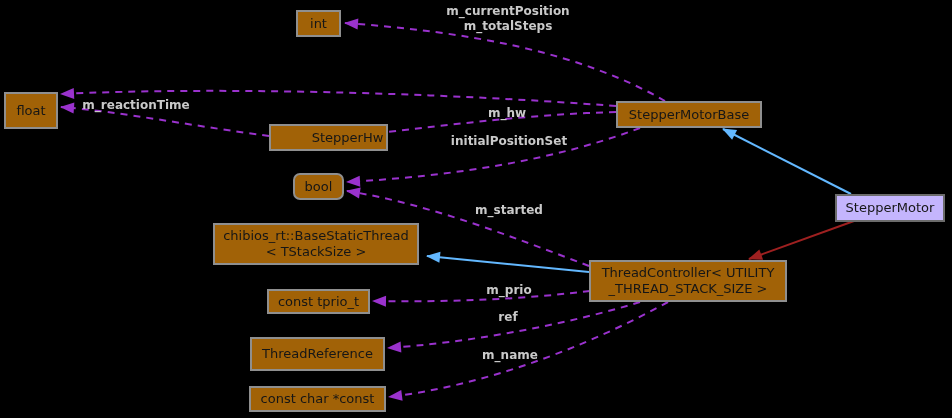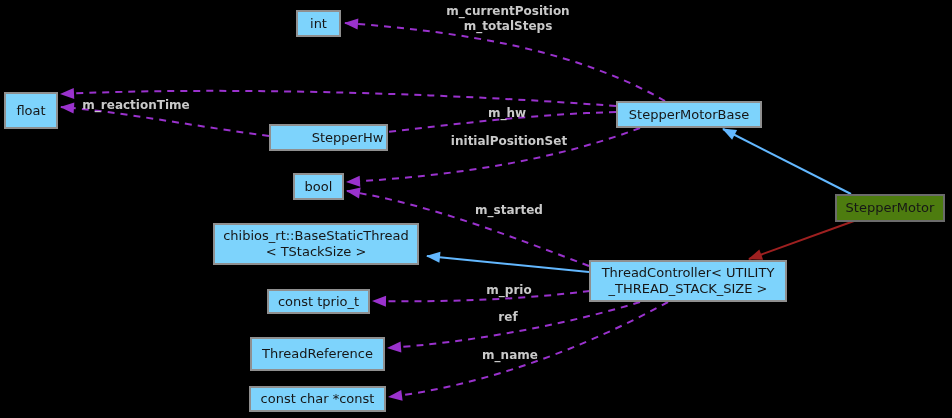--- a/index.html
+++ b/index.html
@@ -7,34 +7,34 @@
     position:relative;
     width:952px;height:418px;
     background:#000;
     font-family:"DejaVu Sans","Liberation Sans",sans-serif;
     overflow:hidden;
   }
   #edges{position:absolute;left:0;top:0;width:952px;height:418px;}
   .node{
     position:absolute;
     box-sizing:border-box;
-    background:#7dd3fc;
+    background:#a16207;
     border:2px solid #8f8f8f;
     color:#161616;
     font-size:13px;
     line-height:16px;
     display:flex;
     flex-direction:column;
     align-items:center;
     justify-content:center;
     text-align:center;
     white-space:nowrap;
   }
   .node.focus{
-    background:#4d7c0f;
+    background:#c4b5fd;
     border-color:#6b6b6b;
   }
   .edge-label{
     position:absolute;
     color:#c9c9c9;
     font-size:12px;
     font-weight:bold;
     line-height:15px;
     text-align:center;
     transform:translateX(-50%);
@@ -86,21 +86,21 @@
   </div>
 
   <div class="node" style="left:4px;top:92px;width:54px;height:37px;">
     <span>float</span>
   </div>
 
   <div class="node" style="left:269px;top:124px;width:119px;height:27px;padding-left:38px;">
     <span>StepperHw</span>
   </div>
 
-  <div class="node" style="left:293px;top:173px;width:51px;height:27px;">
+  <div class="node" style="left:293px;top:173px;width:51px;height:27px;border-radius:7px;">
     <span>bool</span>
   </div>
 
   <div class="node" style="left:616px;top:101px;width:146px;height:27px;">
     <span>StepperMotorBase</span>
   </div>
 
   <div class="node focus" style="left:835px;top:194px;width:110px;height:28px;">
     <span>StepperMotor</span>
   </div>

